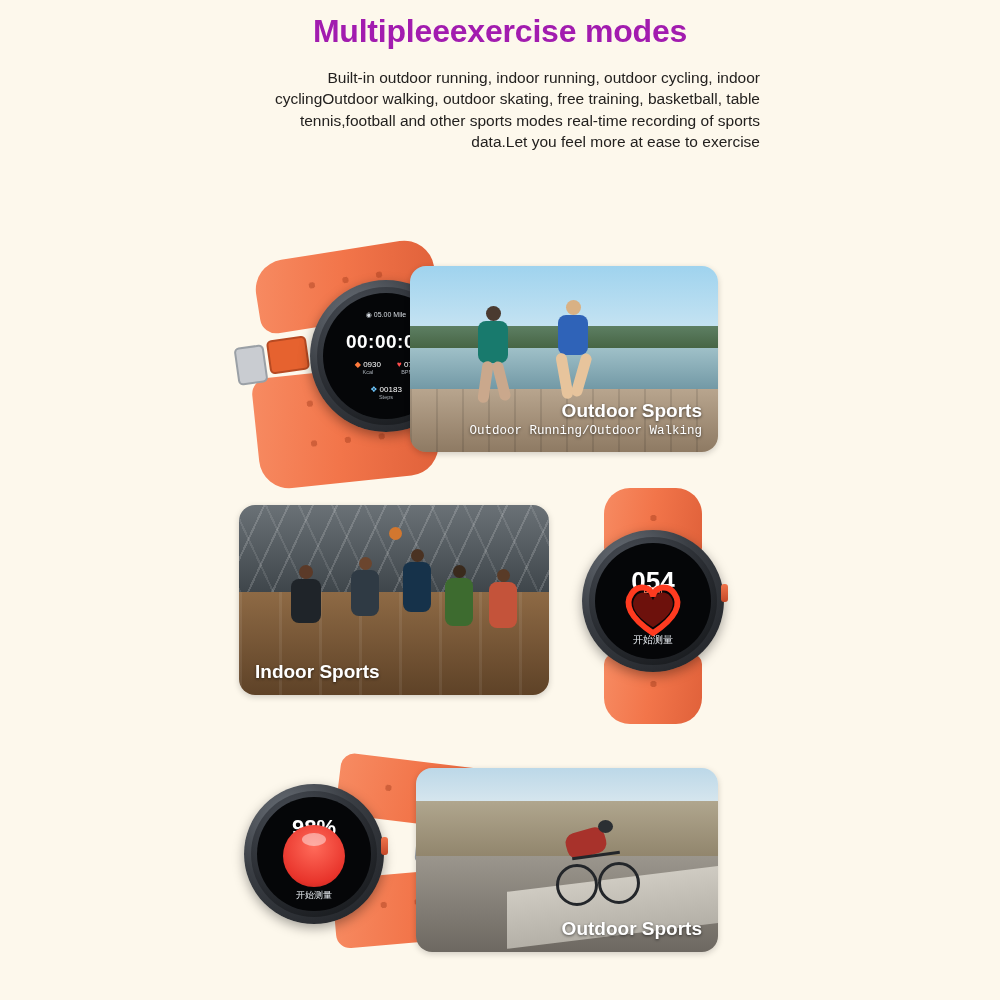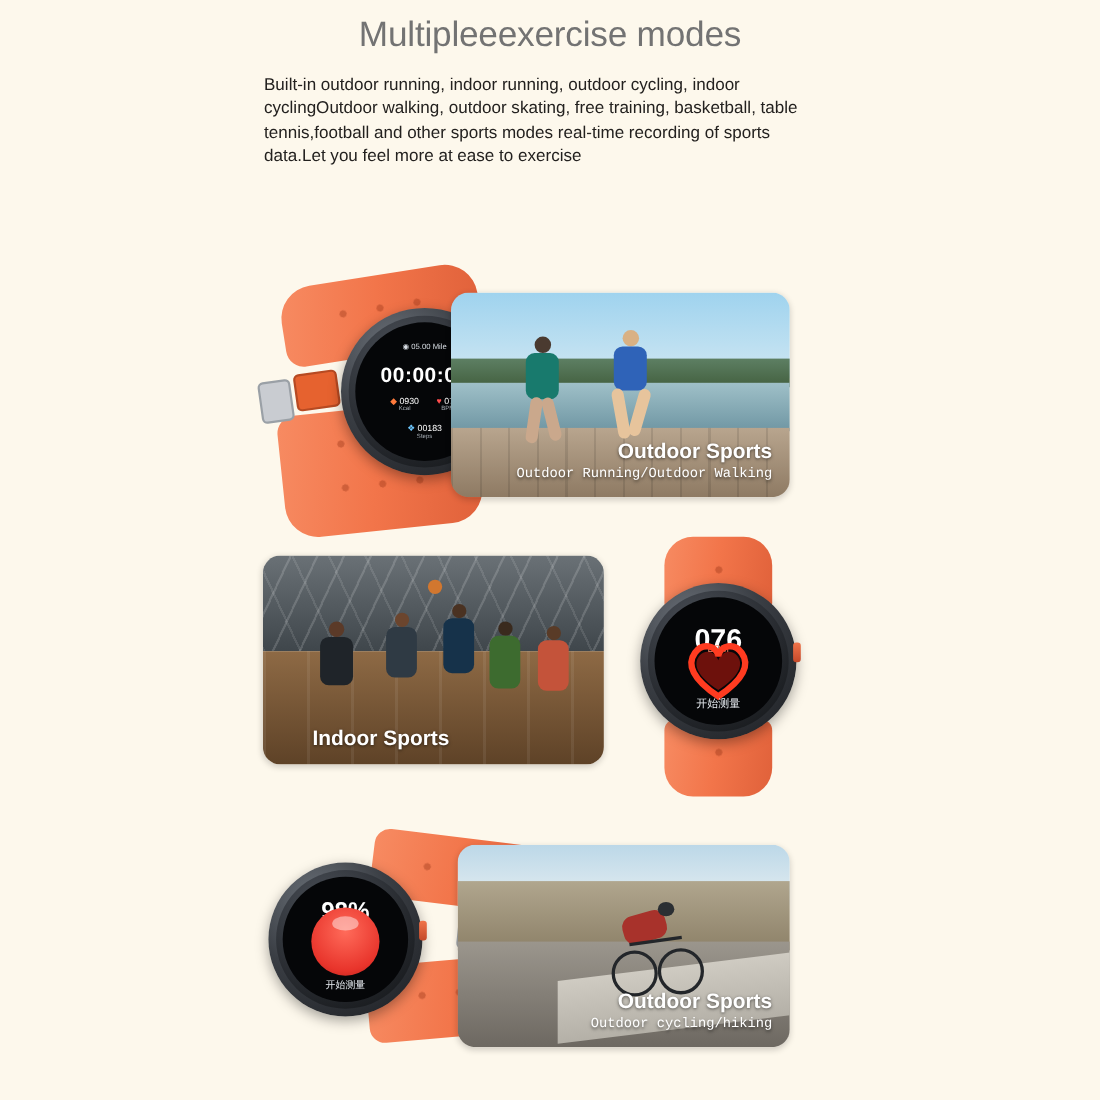--- a/index.html
+++ b/index.html
@@ -12,51 +12,50 @@
     background: #fdf8ec;
     font-family: "Liberation Sans", sans-serif;
     overflow: hidden;
     position: relative;
   }
 
   
   .headline {
     text-align: center;
     padding-top: 12px;
-    color: #737373;
+    color: #a21caf;
     font-size: 32px;
-    font-weight: normal;
+    font-weight: bold;
     line-height: 1.22;
     letter-spacing: -0.2px;
   }
   .headline div { white-space: pre; }
 
   .subcopy {
     margin: 16px auto 0 auto;
     width: 520px;
-    text-align: left;
+    text-align: right;
     color: #23211f;
     font-size: 15.5px;
     line-height: 1.38;
   }
 
   
   .photo {
     position: absolute;
     border-radius: 16px;
     overflow: hidden;
     box-shadow: 0 2px 6px rgba(0,0,0,0.18);
   }
   .caption {
     position: absolute;
     left: 0; right: 0; bottom: 0;
     padding: 8px 12px 12px 16px;
     color: #fff;
     text-shadow: 0 1px 3px rgba(0,0,0,0.6);
-    margin-left: 29px;
   }
   .caption .ctitle {
     font-size: 19px;
     font-weight: bold;
     line-height: 1.1;
   }
   .caption .csub {
     font-size: 12.5px;
     line-height: 1.25;
     margin-top: 2px;
@@ -285,21 +284,21 @@
     <div class="ctitle">Indoor Sports</div>
   </div>
 </div>
 
 <div class="watch" style="left:568px; top:488px; width:170px; height:235px;">
   <div class="strap" style="left:36px; top:0px; width:98px; height:70px; border-radius:26px 26px 10px 10px;"></div>
   <div class="strap" style="left:36px; top:166px; width:98px; height:70px; border-radius:10px 10px 26px 26px;"></div>
   <div class="case" style="left:14px; top:42px; width:142px; height:142px;">
     <div class="bezel"></div>
     <div class="screen">
-      <div class="d2-val">076</div>
+      <div class="d2-val">054</div>
       <div class="d2-unit">BPM</div>
       <svg class="heart" viewBox="0 0 64 60">
         <path d="M32 56 C8 40 2 26 10 15 C17 5 30 8 32 18 C34 8 47 5 54 15 C62 26 56 40 32 56 Z" fill="none" stroke="#ff3b20" stroke-width="6"></path>
         <path d="M32 50 C12 37 8 26 14 18 C20 11 29 14 32 22 C35 14 44 11 50 18 C56 26 52 37 32 50 Z" fill="#c21c10" opacity=".55"></path>
       </svg>
       <div class="d2-btn">开始测量</div>
     </div>
     <div class="crown small"></div>
   </div>
 </div>
@@ -327,15 +326,14 @@
     <div class="road3"></div>
 
     <div class="fig red" style="left:150px; top:62px; width:40px; height:26px; border-radius:10px; transform: rotate(-16deg);"></div>
     <div class="fig head" style="left:182px; top:52px; width:15px; height:13px; background:#2b2f33;"></div>
     <div style="position:absolute; left:140px; top:96px; width:36px; height:36px; border:3px solid #23262a; border-radius:50%;"></div>
     <div style="position:absolute; left:182px; top:94px; width:36px; height:36px; border:3px solid #23262a; border-radius:50%;"></div>
     <div style="position:absolute; left:156px; top:86px; width:48px; height:3px; background:#23262a; transform:rotate(-8deg);"></div>
   </div>
   <div class="caption right">
     <div class="ctitle">Outdoor Sports</div>
-    <div class="csub">Outdoor cycling/hiking</div>
   </div>
 </div>
 
 </body></html>

